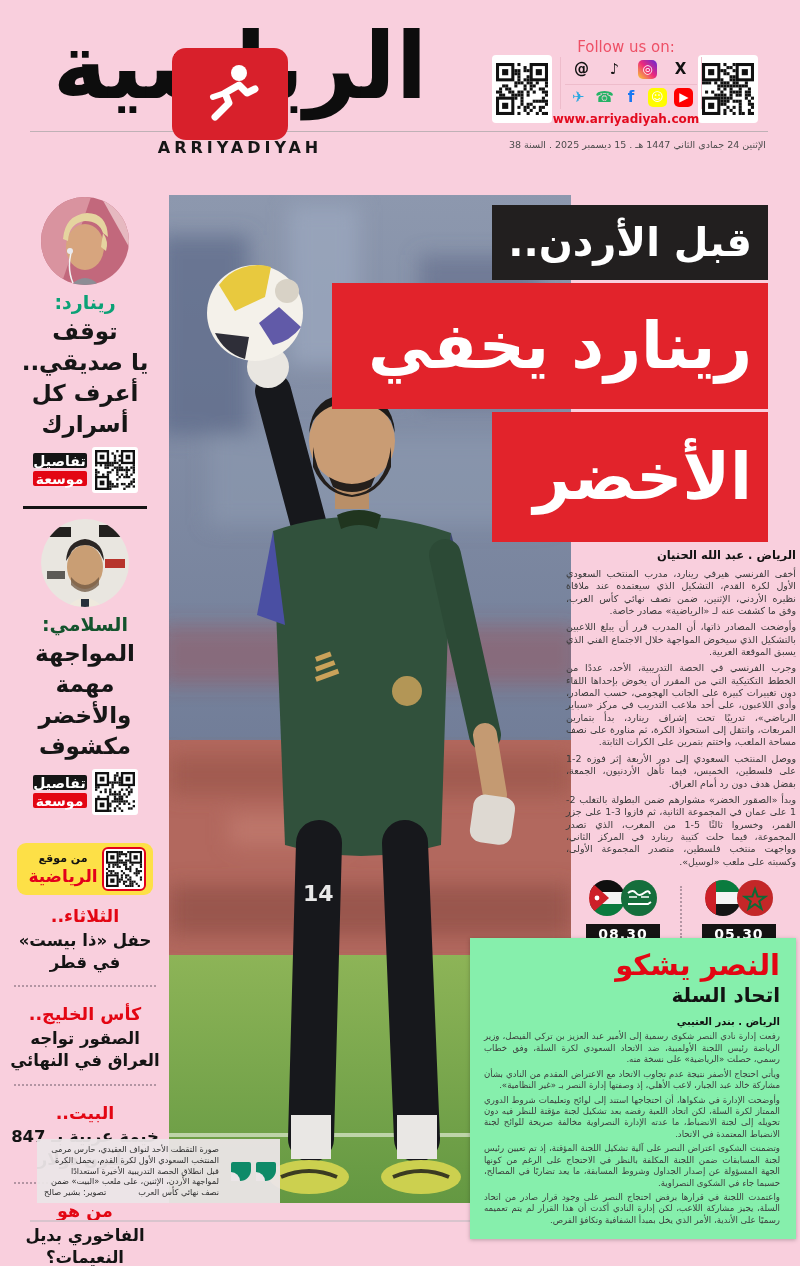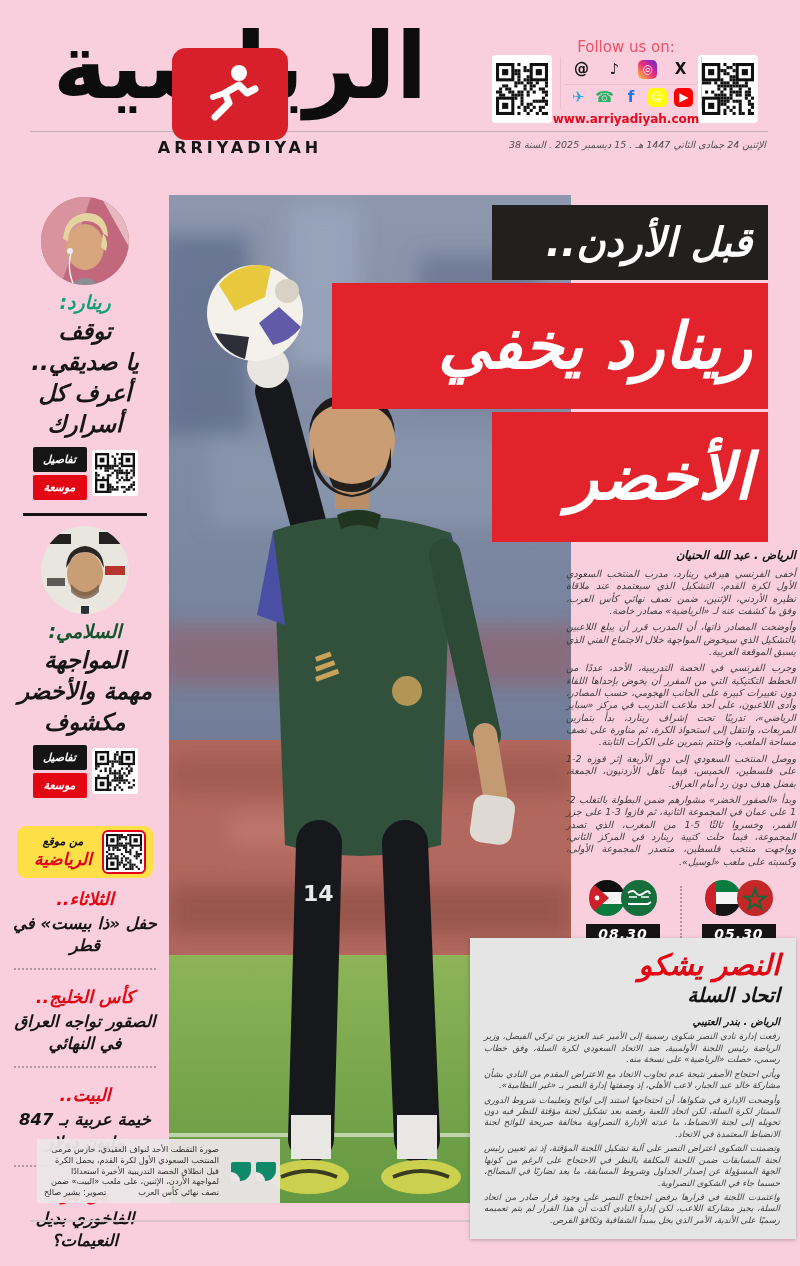--- a/index.html
+++ b/index.html
@@ -1,19 +1,19 @@
 <!DOCTYPE html>
 <html lang="ar"><head>
 <meta charset="utf-8">
 <style>
   html,body{margin:0;padding:0;}
   body{width:800px;height:1266px;position:relative;background:#f9cfdd;
        font-family:"DejaVu Sans",sans-serif;overflow:hidden;}
   .abs{position:absolute;}
-  .rtl{direction:rtl;font-style:italic;}
+  .rtl{direction:rtl;}
 
   
   .logo{left:20px;top:26px;width:440px;height:132px;}
   .logo-ar{position:absolute;left:0;top:-14px;width:440px;text-align:center;
            font-size:92px;font-weight:bold;color:#0d0d0d;line-height:1.2;z-index:1;}
   .logo-red{position:absolute;left:152px;top:22px;width:116px;height:92px;background:#d8202b;
             border-radius:14px;z-index:2;display:flex;align-items:center;justify-content:center;}
   .logo-latin{position:absolute;left:105px;top:112px;width:230px;text-align:center;
               font-size:16px;font-weight:bold;letter-spacing:4px;color:#161616;z-index:3;}
   .header-rule{left:30px;top:131px;width:738px;height:1px;background:#bfb1b6;}
@@ -36,21 +36,21 @@
             align-items:center;text-align:center;justify-content:center;}
   .avatar{width:88px;height:88px;border-radius:50%;overflow:hidden;display:block;}
   .side-title{font-size:19px;font-weight:bold;margin-top:6px;line-height:1.2;}
   .t-green{color:#0ca176;}
   .t-red{color:#14532d;}
   .side-lines{font-size:23px;font-weight:bold;color:#161616;line-height:1.35;
               white-space:pre-line;margin-top:2px;}
   .qr-row{display:flex;align-items:center;gap:5px;margin-top:7px;}
   .qr-s{width:40px;height:40px;background:#fff;padding:3px;border-radius:3px;}
   .tags{display:flex;flex-direction:column;gap:3px;}
-  .tag{width:54px;height:25px;color:#fff;font-size:11px;font-weight:bold;
+  .tag{width:54px;height:15px;color:#fff;font-size:14px;font-weight:bold;
        display:flex;align-items:center;justify-content:center;border-radius:2px;}
   .tag-black{background:#151515;}
   .tag-red{background:#e30613;}
   .black-div{width:124px;height:3px;background:#141414;margin:13px 0 10px 0;}
   .site-box{width:136px;height:52px;background:#fde047;border-radius:9px;margin-top:28px;
             display:flex;align-items:center;justify-content:space-between;padding:5px 7px;box-sizing:border-box;}
   .qr-red{width:44px;height:44px;border:2px solid #e3001b;border-radius:6px;background:#fff;padding:2px;box-sizing:border-box;}
   .site-box-txt{flex:1;text-align:center;}
   .sb-line1{font-size:11px;font-weight:bold;color:#111;}
   .sb-brand{font-size:17px;font-weight:bold;color:#e3001b;margin-top:1px;}
@@ -79,21 +79,21 @@
   .match{display:flex;flex-direction:column;align-items:center;}
   .pair{display:flex;}
   .flag{width:36px;height:36px;border-radius:50%;overflow:hidden;display:block;
         box-shadow:inset 0 0 4px rgba(0,0,0,.35);}
   .pair .f2{margin-left:-4px;}
   .time{margin-top:8px;background:#151313;color:#fff;font-size:14px;font-weight:bold;
         padding:2px 12px;letter-spacing:1px;}
   .vdot{border-left:2px dotted #b395a3;height:52px;}
 
   
-  .nasr{left:470px;top:938px;width:326px;min-height:264px;background:#e5e5e5;z-index:4;
+  .nasr{left:470px;top:938px;width:326px;min-height:264px;background:#86efac;z-index:4;
         box-shadow:0 1px 4px rgba(0,0,0,.25);padding:12px 16px 10px 14px;box-sizing:border-box;}
   .nasr-h1{font-size:29px;font-weight:bold;color:#e30613;line-height:1.05;}
   .nasr-h2{font-size:20px;font-weight:bold;color:#131313;margin-top:3px;}
   .nasr .byline{font-size:10px;margin:9px 0 4px 0;}
   .nasr p{font-size:8.6px;line-height:1.33;color:#3c3c3c;margin:0 0 3px 0;text-align:justify;}
 
   
   .caption{left:37px;top:1139px;width:243px;height:64px;background:rgba(235,229,231,.95);
            display:flex;direction:ltr;z-index:4;}
   .cap-text{flex:1;padding:5px 7px;font-size:8.2px;line-height:1.32;color:#2e2e2e;

